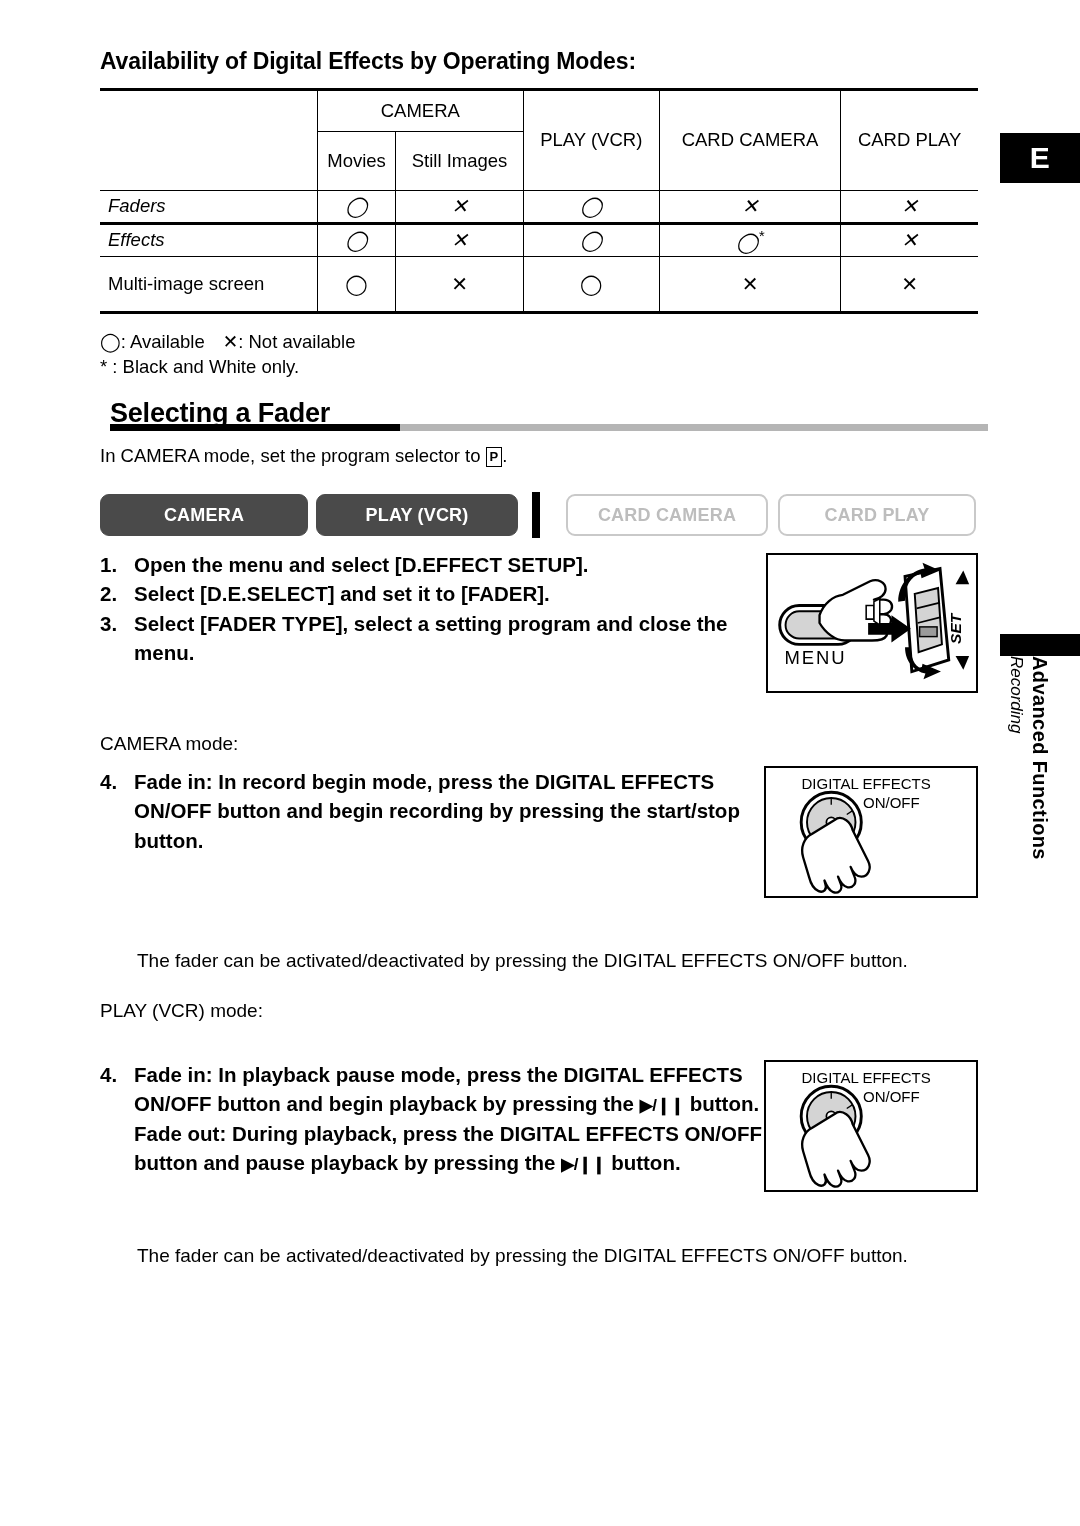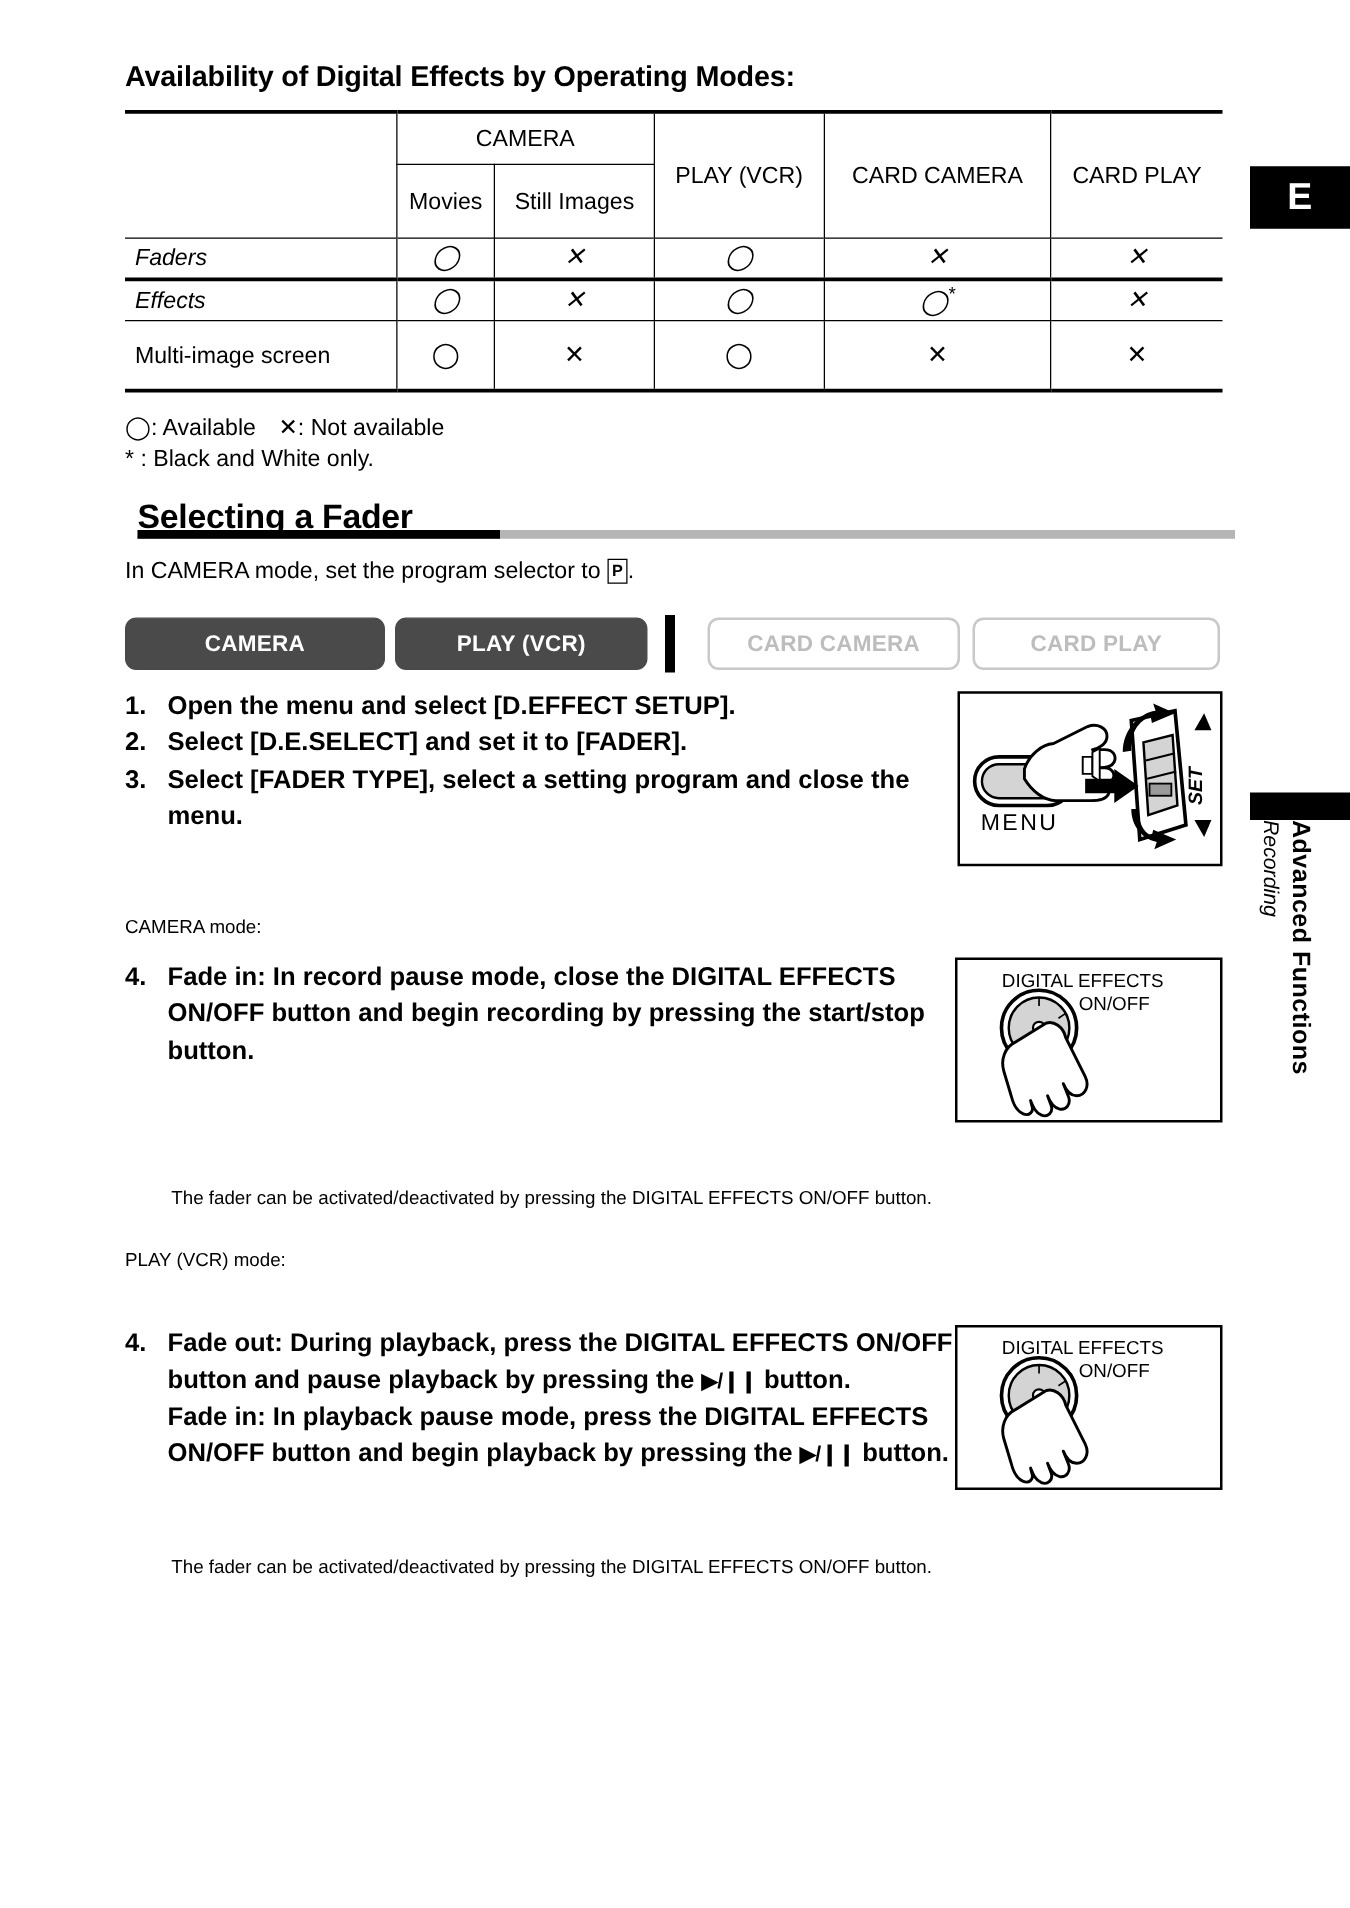--- a/index.html
+++ b/index.html
@@ -227,21 +227,21 @@
     flex: 0 0 34px;
   }
   .step .body { flex: 1; }
   .subnote {
     font-size: 18.5px;
     font-weight: normal;
     line-height: 1.4;
   }
   .plain {
     position: absolute;
-    font-size: 15px;
+    font-size: 19px;
     line-height: 1.42;
   }
   .pp { font-size: 17px; letter-spacing: -0.5px; }
 
   
   .illus {
     position: absolute;
     border: 2px solid #000;
     background: #fff;
     box-sizing: border-box;
@@ -402,21 +402,21 @@
       <text x="16" y="112" font-family="'Liberation Sans', sans-serif" font-size="19" letter-spacing="2" fill="#000">MENU</text>
     </svg>
   </div>
 
   <div class="plain" style="left:100px; top:731px;">CAMERA mode:</div>
 
   <div class="steps" style="left:100px; top:767px; width:648px;">
     <div class="step">
       <span class="num">4.</span>
       <span class="body">
-        <span style="display:block;">Fade in: In record pause mode, close the DIGITAL EFFECTS ON/OFF button and begin recording by pressing the start/stop button.</span>
+        <span style="display:block;">Fade in: In record begin mode, press the DIGITAL EFFECTS ON/OFF button and begin recording by pressing the start/stop button.</span>
       </span>
     </div>
   </div>
 
   <div class="plain" style="left:137px; top:948px; width:845px;">The fader can be activated/deactivated by pressing the DIGITAL EFFECTS ON/OFF button.</div>
 
   <div class="illus" style="left:764px; top:766px; width:214px; height:132px;">
     <svg viewBox="0 0 214 132" width="210" height="128">
       <text x="102" y="22" font-family="'Liberation Sans', sans-serif" font-size="15.5" text-anchor="middle" fill="#000">DIGITAL EFFECTS</text>
       <text x="128" y="41" font-family="'Liberation Sans', sans-serif" font-size="15.5" text-anchor="middle" fill="#000">ON/OFF</text>
@@ -437,22 +437,22 @@
       </g>
     </svg>
   </div>
 
   <div class="plain" style="left:100px; top:998px;">PLAY (VCR) mode:</div>
 
   <div class="steps" style="left:100px; top:1060px; width:665px;">
     <div class="step">
       <span class="num">4.</span>
       <span class="body">
+        <span style="display:block;"><span>Fade in: In playback pause mode, press the DIGITAL EFFECTS ON/OFF button and begin playback by pressing the </span><span class="pp">▶/❙❙</span><span> button.</span></span>
         <span style="display:block;"><span>Fade out: During playback, press the DIGITAL EFFECTS ON/OFF button and pause playback by pressing the </span><span class="pp">▶/❙❙</span><span> button.</span></span>
-        <span style="display:block;"><span>Fade in: In playback pause mode, press the DIGITAL EFFECTS ON/OFF button and begin playback by pressing the </span><span class="pp">▶/❙❙</span><span> button.</span></span>
       </span>
     </div>
   </div>
 
   <div class="plain" style="left:137px; top:1243px; width:845px;">The fader can be activated/deactivated by pressing the DIGITAL EFFECTS ON/OFF button.</div>
 
   <div class="illus" style="left:764px; top:1060px; width:214px; height:132px;">
     <svg viewBox="0 0 214 132" width="210" height="128">
       <text x="102" y="22" font-family="'Liberation Sans', sans-serif" font-size="15.5" text-anchor="middle" fill="#000">DIGITAL EFFECTS</text>
       <text x="128" y="41" font-family="'Liberation Sans', sans-serif" font-size="15.5" text-anchor="middle" fill="#000">ON/OFF</text>

